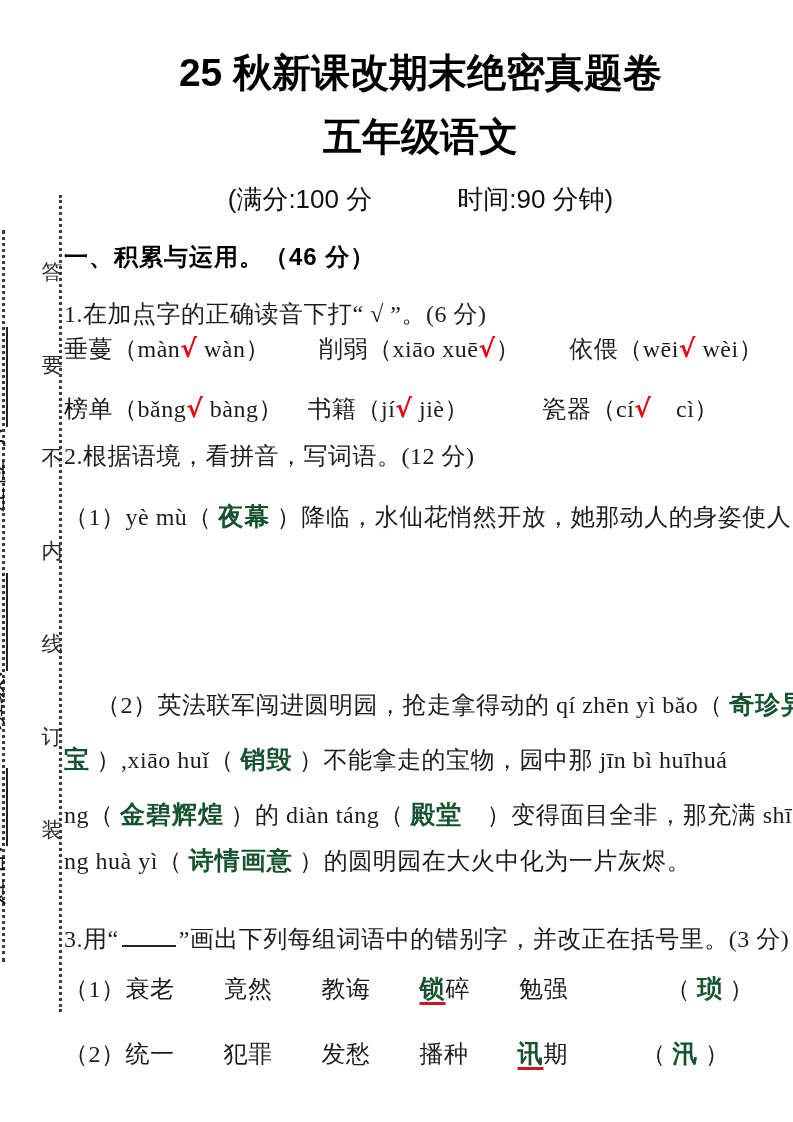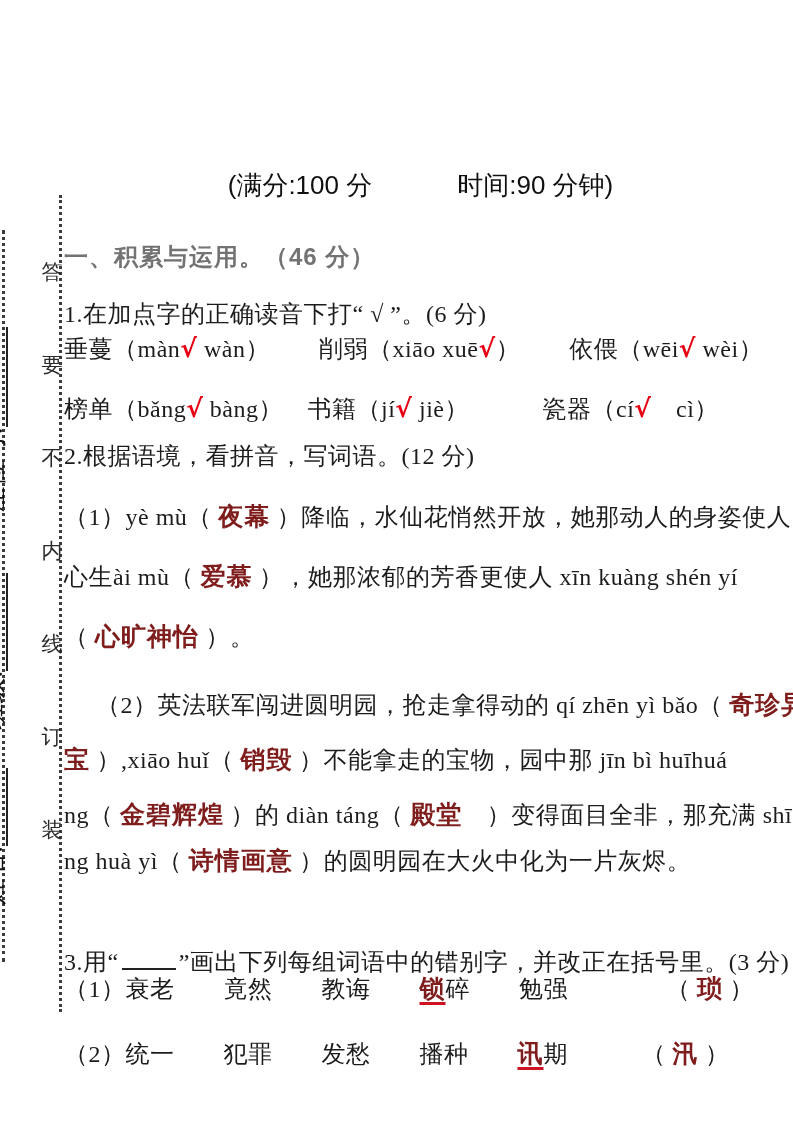--- a/index.html
+++ b/index.html
@@ -41,24 +41,24 @@
   }
   .meta-gap { display:inline-block; width:85px; }
 
   
   .line {
     position:absolute; left:64px; white-space:nowrap;
     font-size:24px; line-height:33px; letter-spacing:0.5px;
   }
   .section-heading {
     font-family:"Liberation Sans","DejaVu Sans",sans-serif;
-    font-weight:bold; font-size:24px; color:#737373; letter-spacing:1px;
+    font-weight:bold; font-size:24px; color:#000000; letter-spacing:1px;
   }
   .seg-answer {
-    color:#7f1d1d;
+    color:#14532d;
     font-family:"Liberation Sans","DejaVu Sans",sans-serif;
     font-weight:bold; font-size:25px; letter-spacing:1px;
   }
   .seg-check {
     color:#e60012; font-weight:bold; font-size:25px;
     font-family:"DejaVu Sans","Liberation Sans",sans-serif;
   }
   .seg-underline {
     text-decoration:underline;
     text-decoration-thickness:3px;
@@ -90,36 +90,36 @@
 
   <div class="side-labels">
     <span>姓名:</span>
     <span class="lbl-blank" style="width:78px; margin-right:38px;"></span>
     <span>班级:</span>
     <span class="lbl-blank" style="width:98px; margin-right:60px;"></span>
     <span>座位号:</span>
     <span class="lbl-blank" style="width:100px;"></span>
   </div>
 
-  <div class="abs center meta" style="top:170px;">
+  <div class="abs center title" style="top:50px;">25 秋新课改期末绝密真题卷</div>
+  <div class="abs center title" style="top:114px;">五年级语文</div>
+  <div class="abs center meta" style="top:184px;">
     <span>(满分:100 分</span><span class="meta-gap"></span><span>时间:90 分钟)</span>
   </div>
 
   <div class="line section-heading" style="top:240px;">一、积累与运用。（46 分）</div>
 
   <div class="line" style="top:298px;">1.在加点字的正确读音下打“ √ ”。(6 分)</div>
   <div class="line" style="top:332px;"><span>垂蔓（màn</span><span class="seg-check">√</span><span> wàn）　　削弱（xiāo xuē</span><span class="seg-check">√</span><span>）　　依偎（wēi</span><span class="seg-check">√</span><span> wèi）</span></div>
   <div class="line" style="top:392px;"><span>榜单（bǎng</span><span class="seg-check">√</span><span> bàng）　书籍（jí</span><span class="seg-check">√</span><span> jiè）　　　瓷器（cí</span><span class="seg-check">√</span><span>　cì）</span></div>
 
   <div class="line" style="top:440px;">2.根据语境，看拼音，写词语。(12 分)</div>
   <div class="line" style="top:500px;"><span>（1）yè mù（ </span><span class="seg-answer">夜幕</span><span> ）降临，水仙花悄然开放，她那动人的身姿使人</span></div>
-  <div class="line" style="top:560px;"><span>心生ài mù（ </span><span class="seg-answer">爱慕</span><span> ），她那浓郁的芳香更使人 xīn kuàng shén yí</span></div>
-  <div class="line" style="top:620px;"><span>（ </span><span class="seg-answer">心旷神怡</span><span> ）。</span></div>
   <div class="line" style="top:688px;margin-left:32px;"><span>（2）英法联军闯进圆明园，抢走拿得动的 qí zhēn yì bǎo（ </span><span class="seg-answer">奇珍异</span></div>
   <div class="line" style="top:743px;"><span class="seg-answer">宝</span><span> ）,xiāo huǐ（ </span><span class="seg-answer">销毁</span><span> ）不能拿走的宝物，园中那 jīn bì huīhuá</span></div>
   <div class="line" style="top:798px;"><span>ng（ </span><span class="seg-answer">金碧辉煌</span><span> ）的 diàn táng（ </span><span class="seg-answer">殿堂</span><span>　）变得面目全非，那充满 shīqí</span></div>
   <div class="line" style="top:812px;margin-top:32px;"><span>ng huà yì（ </span><span class="seg-answer">诗情画意</span><span> ）的圆明园在大火中化为一片灰烬。</span></div>
 
-  <div class="line" style="top:946px;text-align:right;"><span>3.用“</span><span class="seg-blank"></span><span>”画出下列每组词语中的错别字，并改正在括号里。(3 分)</span></div>
+  <div class="line" style="top:923px;text-align:right;"><span>3.用“</span><span class="seg-blank"></span><span>”画出下列每组词语中的错别字，并改正在括号里。(3 分)</span></div>
   <div class="line" style="top:972px;"><span>（1）衰老　　竟然　　教诲　　</span><span class="seg-answer seg-underline">锁</span><span>碎　　勉强　　　　（ </span><span class="seg-answer">琐</span><span> ）</span></div>
   <div class="line" style="top:1037px;text-align:center;"><span>（2）统一　　犯罪　　发愁　　播种　　</span><span class="seg-answer seg-underline">讯</span><span>期　　　（ </span><span class="seg-answer">汛</span><span> ）</span></div>
 
 </div>
 
 </body></html>

